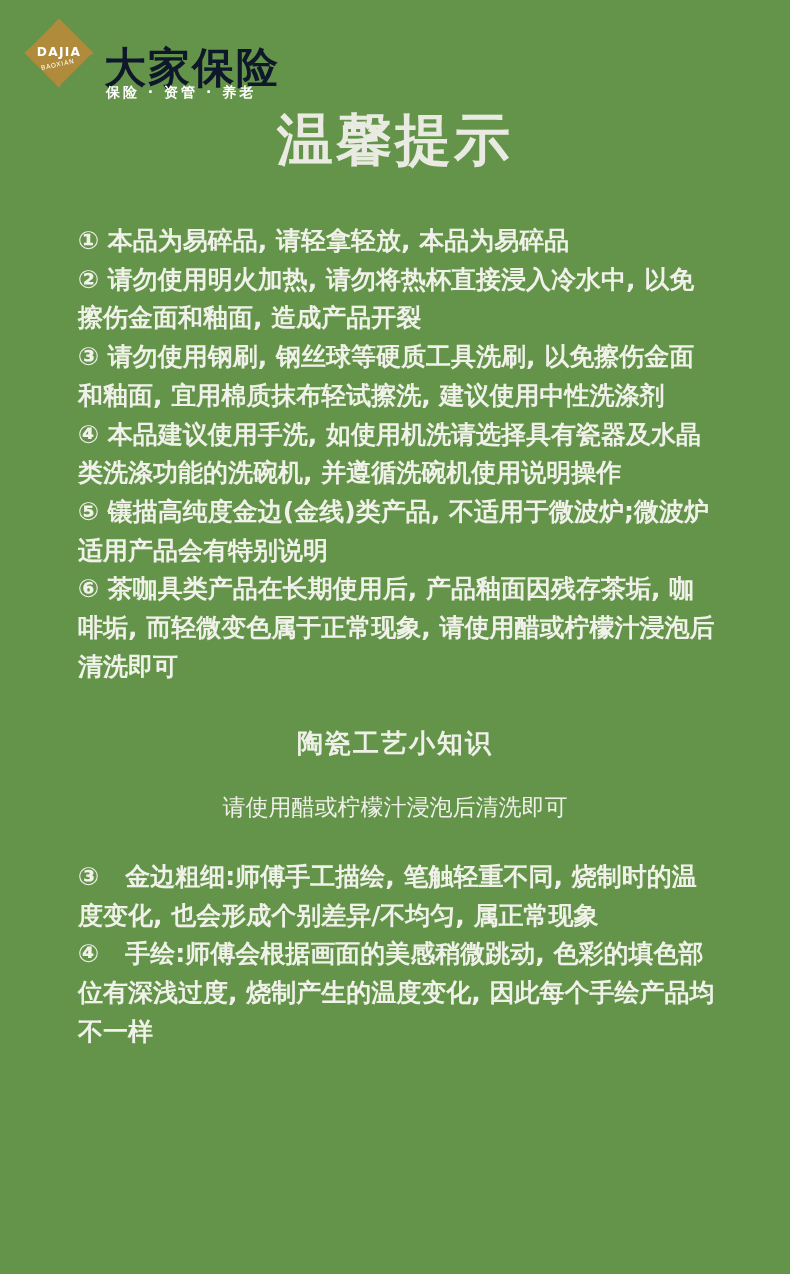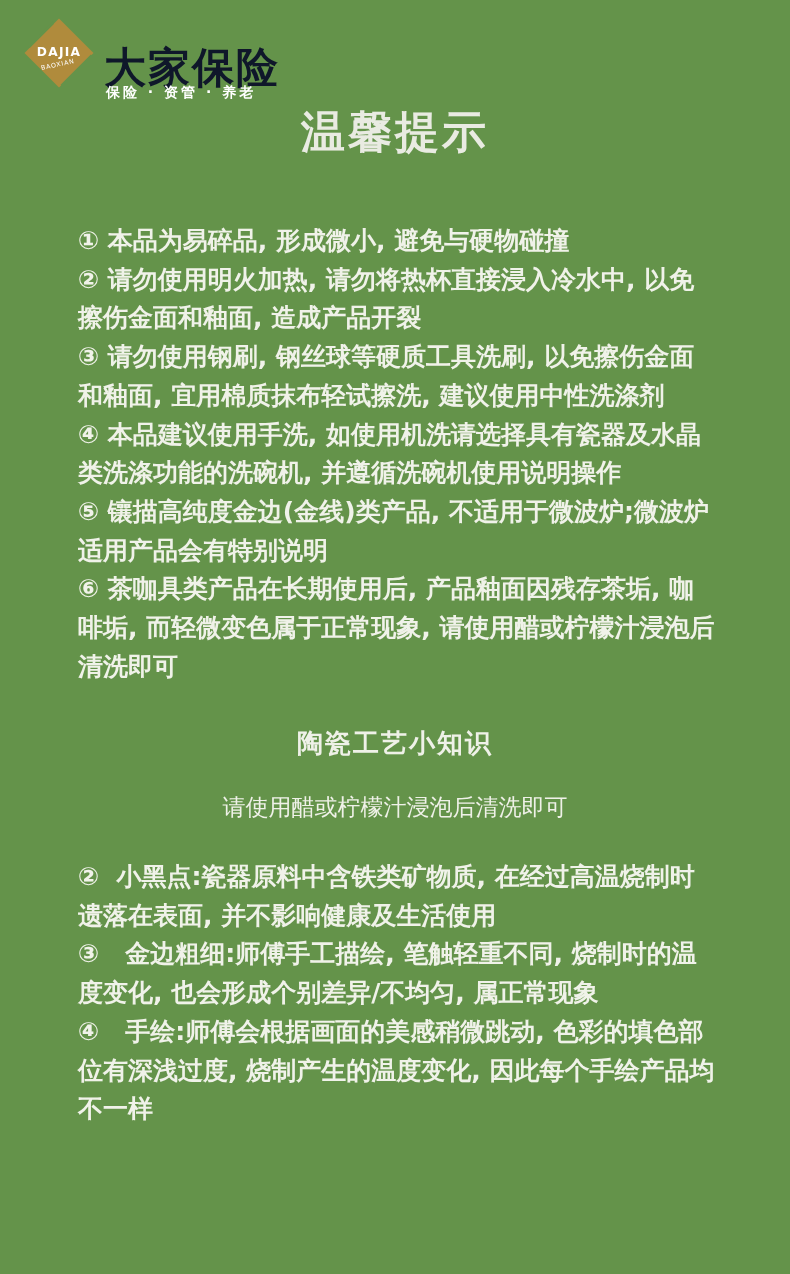--- a/index.html
+++ b/index.html
@@ -52,21 +52,21 @@
     white-space: nowrap;
   }
 
   
   .tips-title {
     position: absolute;
     top: 103px;
     left: 0;
     width: 100%;
     text-align: center;
-    font-size: 44px;
+    font-size: 56px;
     font-weight: 800;
     letter-spacing: 3px;
     color: #e9ebe2;
   }
   .knowledge-title {
     position: absolute;
     top: 726px;
     left: 0;
     width: 100%;
     text-align: center;
@@ -117,30 +117,29 @@
       <text x="44" y="47" text-anchor="middle" fill="#ffffff" font-size="14.5" font-weight="bold" letter-spacing="1.5">DAJIA</text>
       <text x="43" y="60" text-anchor="middle" fill="#ffffff" font-size="7.5" letter-spacing="1" transform="rotate(-12 43 60)">BAOXIAN</text>
     </svg>
     <div class="logo-name">大家保险</div>
     <div class="logo-tagline">保险 · 资管 · 养老</div>
   </div>
 
   <h1 class="tips-title">温馨提示</h1>
 
   <div class="list tips-list">
-    <p>① 本品为易碎品, 形成微小, 避免与硬物碰撞</p>
+    <p>① 本品为易碎品, 请轻拿轻放, 本品为易碎品</p>
     <p>② 请勿使用明火加热, 请勿将热杯直接浸入冷水中, 以免擦伤金面和釉面, 造成产品开裂</p>
     <p>③ 请勿使用钢刷, 钢丝球等硬质工具洗刷, 以免擦伤金面和釉面, 宜用棉质抹布轻试擦洗, 建议使用中性洗涤剂</p>
     <p>④ 本品建议使用手洗, 如使用机洗请选择具有瓷器及水晶类洗涤功能的洗碗机, 并遵循洗碗机使用说明操作</p>
     <p>⑤ 镶描高纯度金边(金线)类产品, 不适用于微波炉;微波炉适用产品会有特别说明</p>
     <p>⑥ 茶咖具类产品在长期使用后, 产品釉面因残存茶垢, 咖啡垢, 而轻微变色属于正常现象, 请使用醋或柠檬汁浸泡后清洗即可</p>
   </div>
 
   <h2 class="knowledge-title">陶瓷工艺小知识</h2>
   <div class="knowledge-subtitle">请使用醋或柠檬汁浸泡后清洗即可</div>
 
   <div class="list knowledge-list">
-    <p>②  小黑点:瓷器原料中含铁类矿物质, 在经过高温烧制时遗落在表面, 并不影响健康及生活使用</p>
     <p>③   金边粗细:师傅手工描绘, 笔触轻重不同, 烧制时的温度变化, 也会形成个别差异/不均匀, 属正常现象</p>
     <p>④   手绘:师傅会根据画面的美感稍微跳动, 色彩的填色部位有深浅过度, 烧制产生的温度变化, 因此每个手绘产品均不一样</p>
   </div>
 
 </div>
 
 </body></html>

